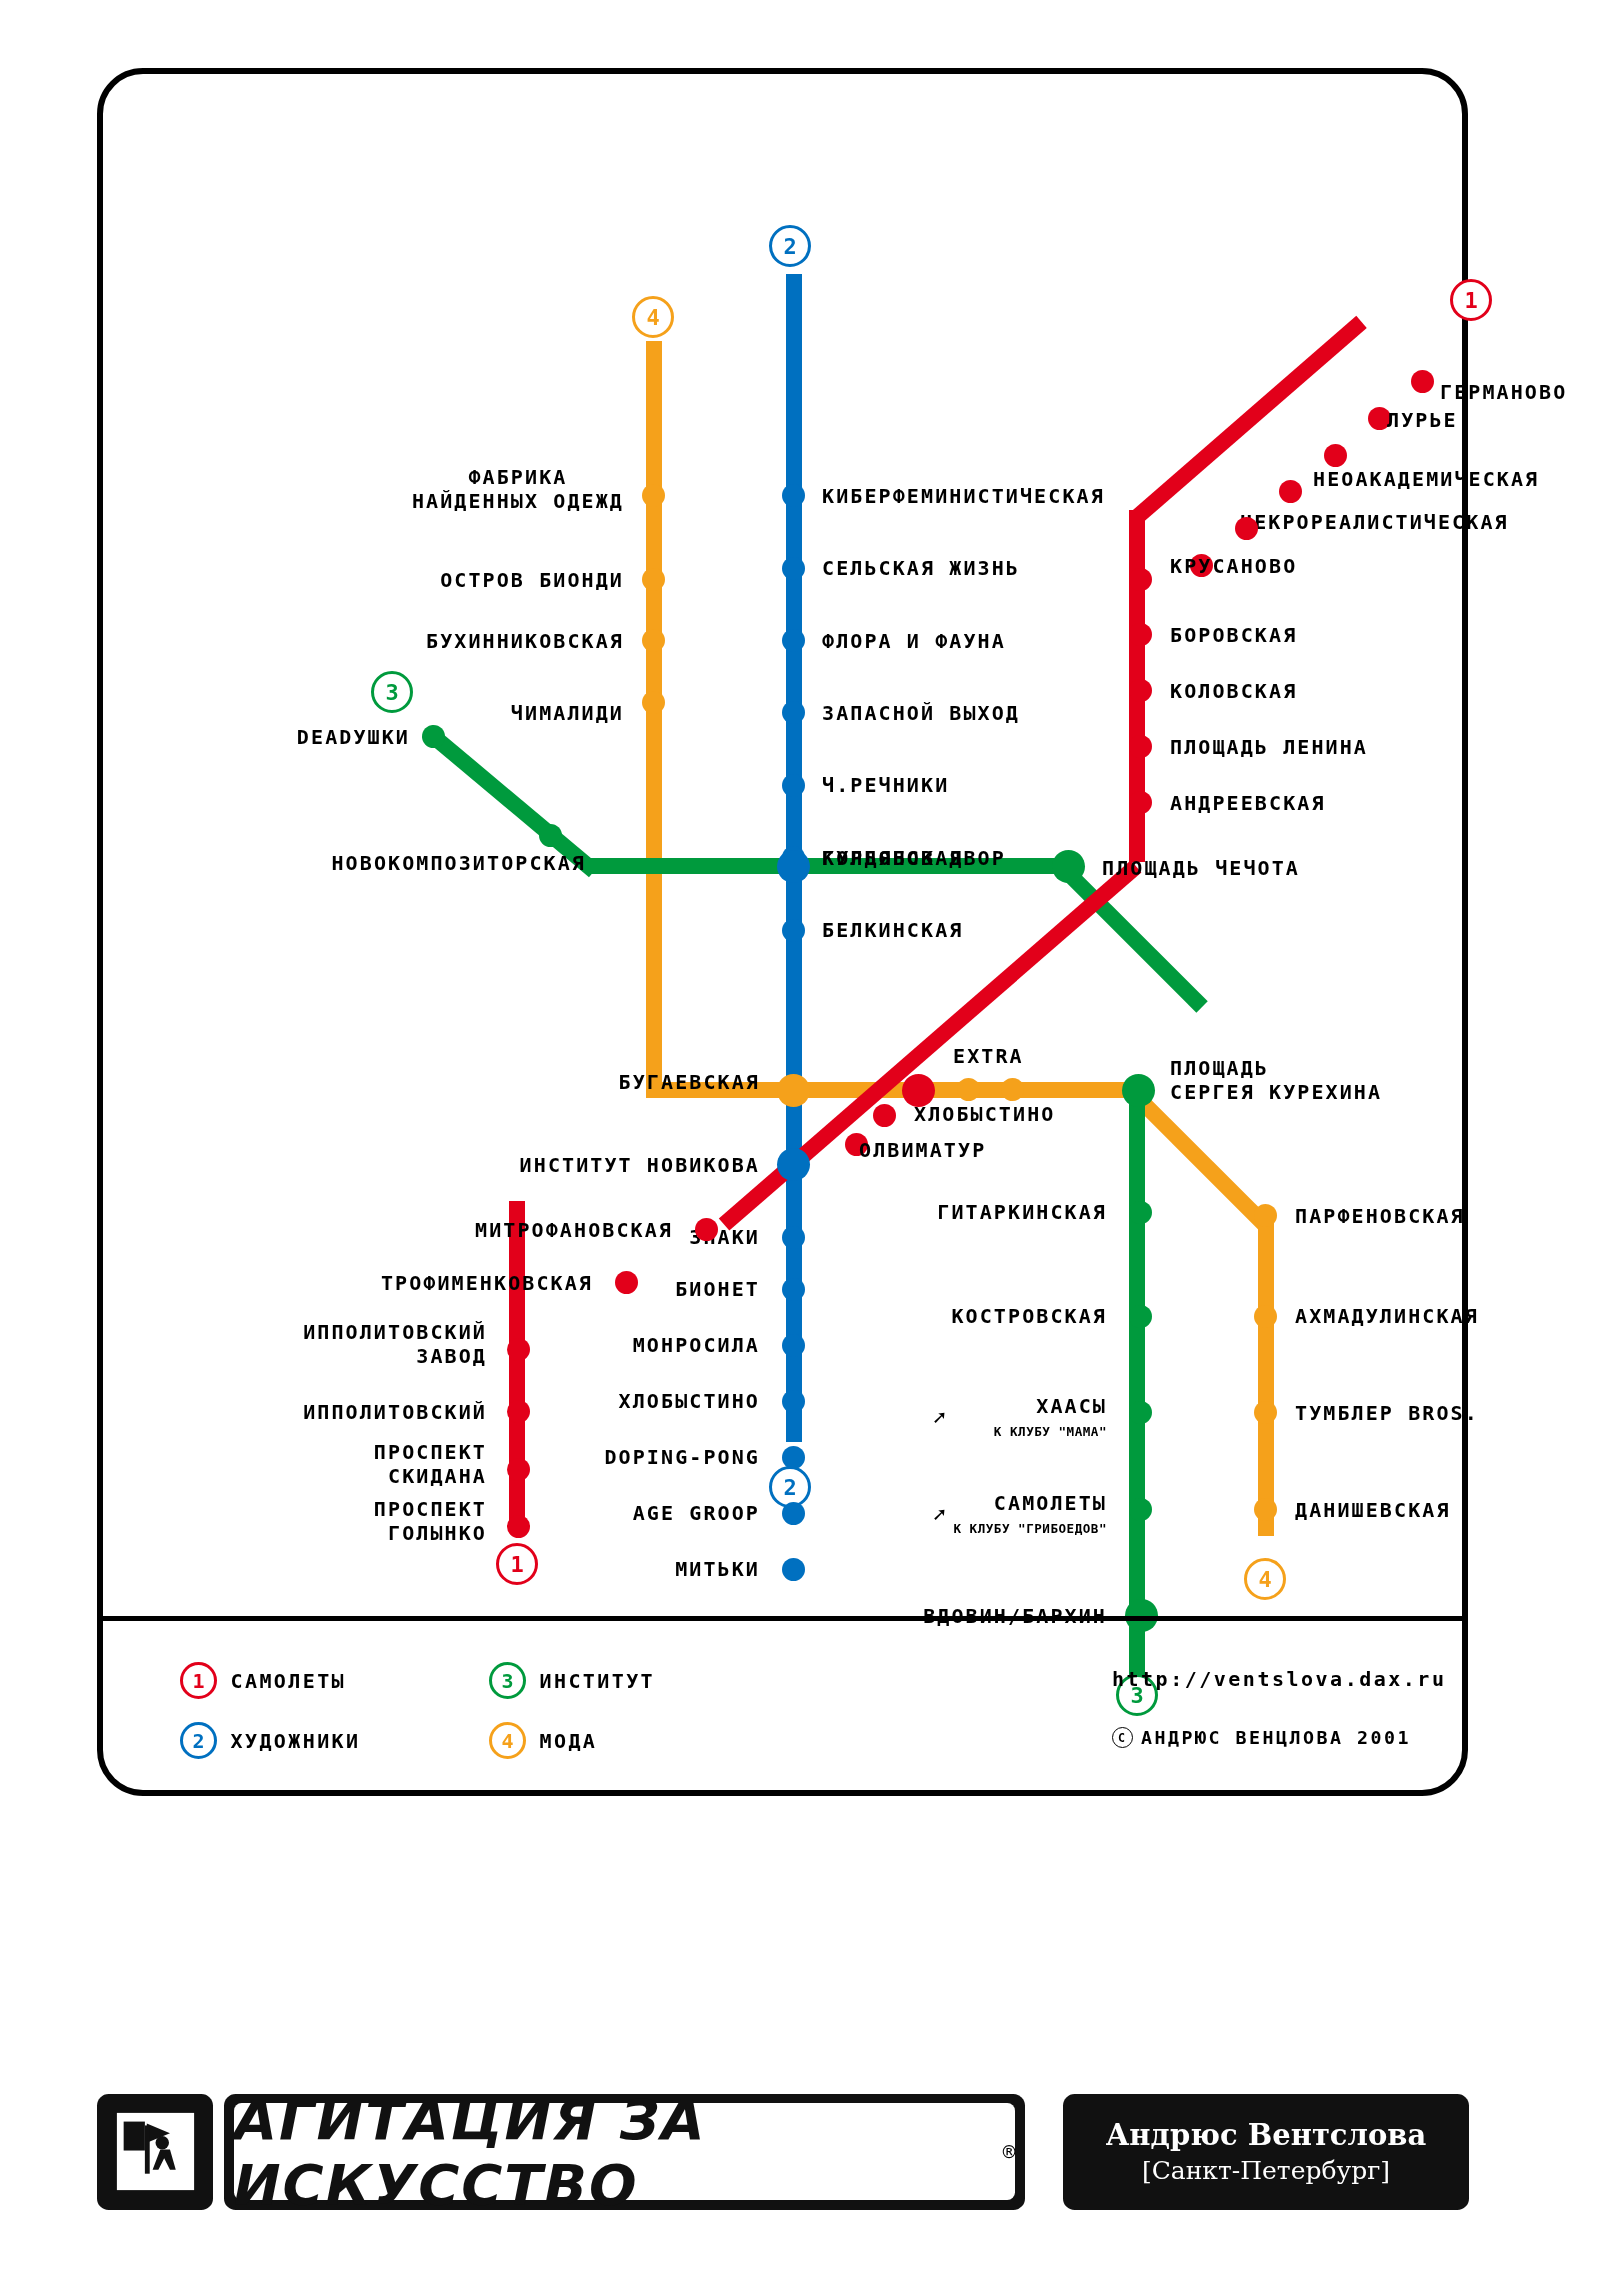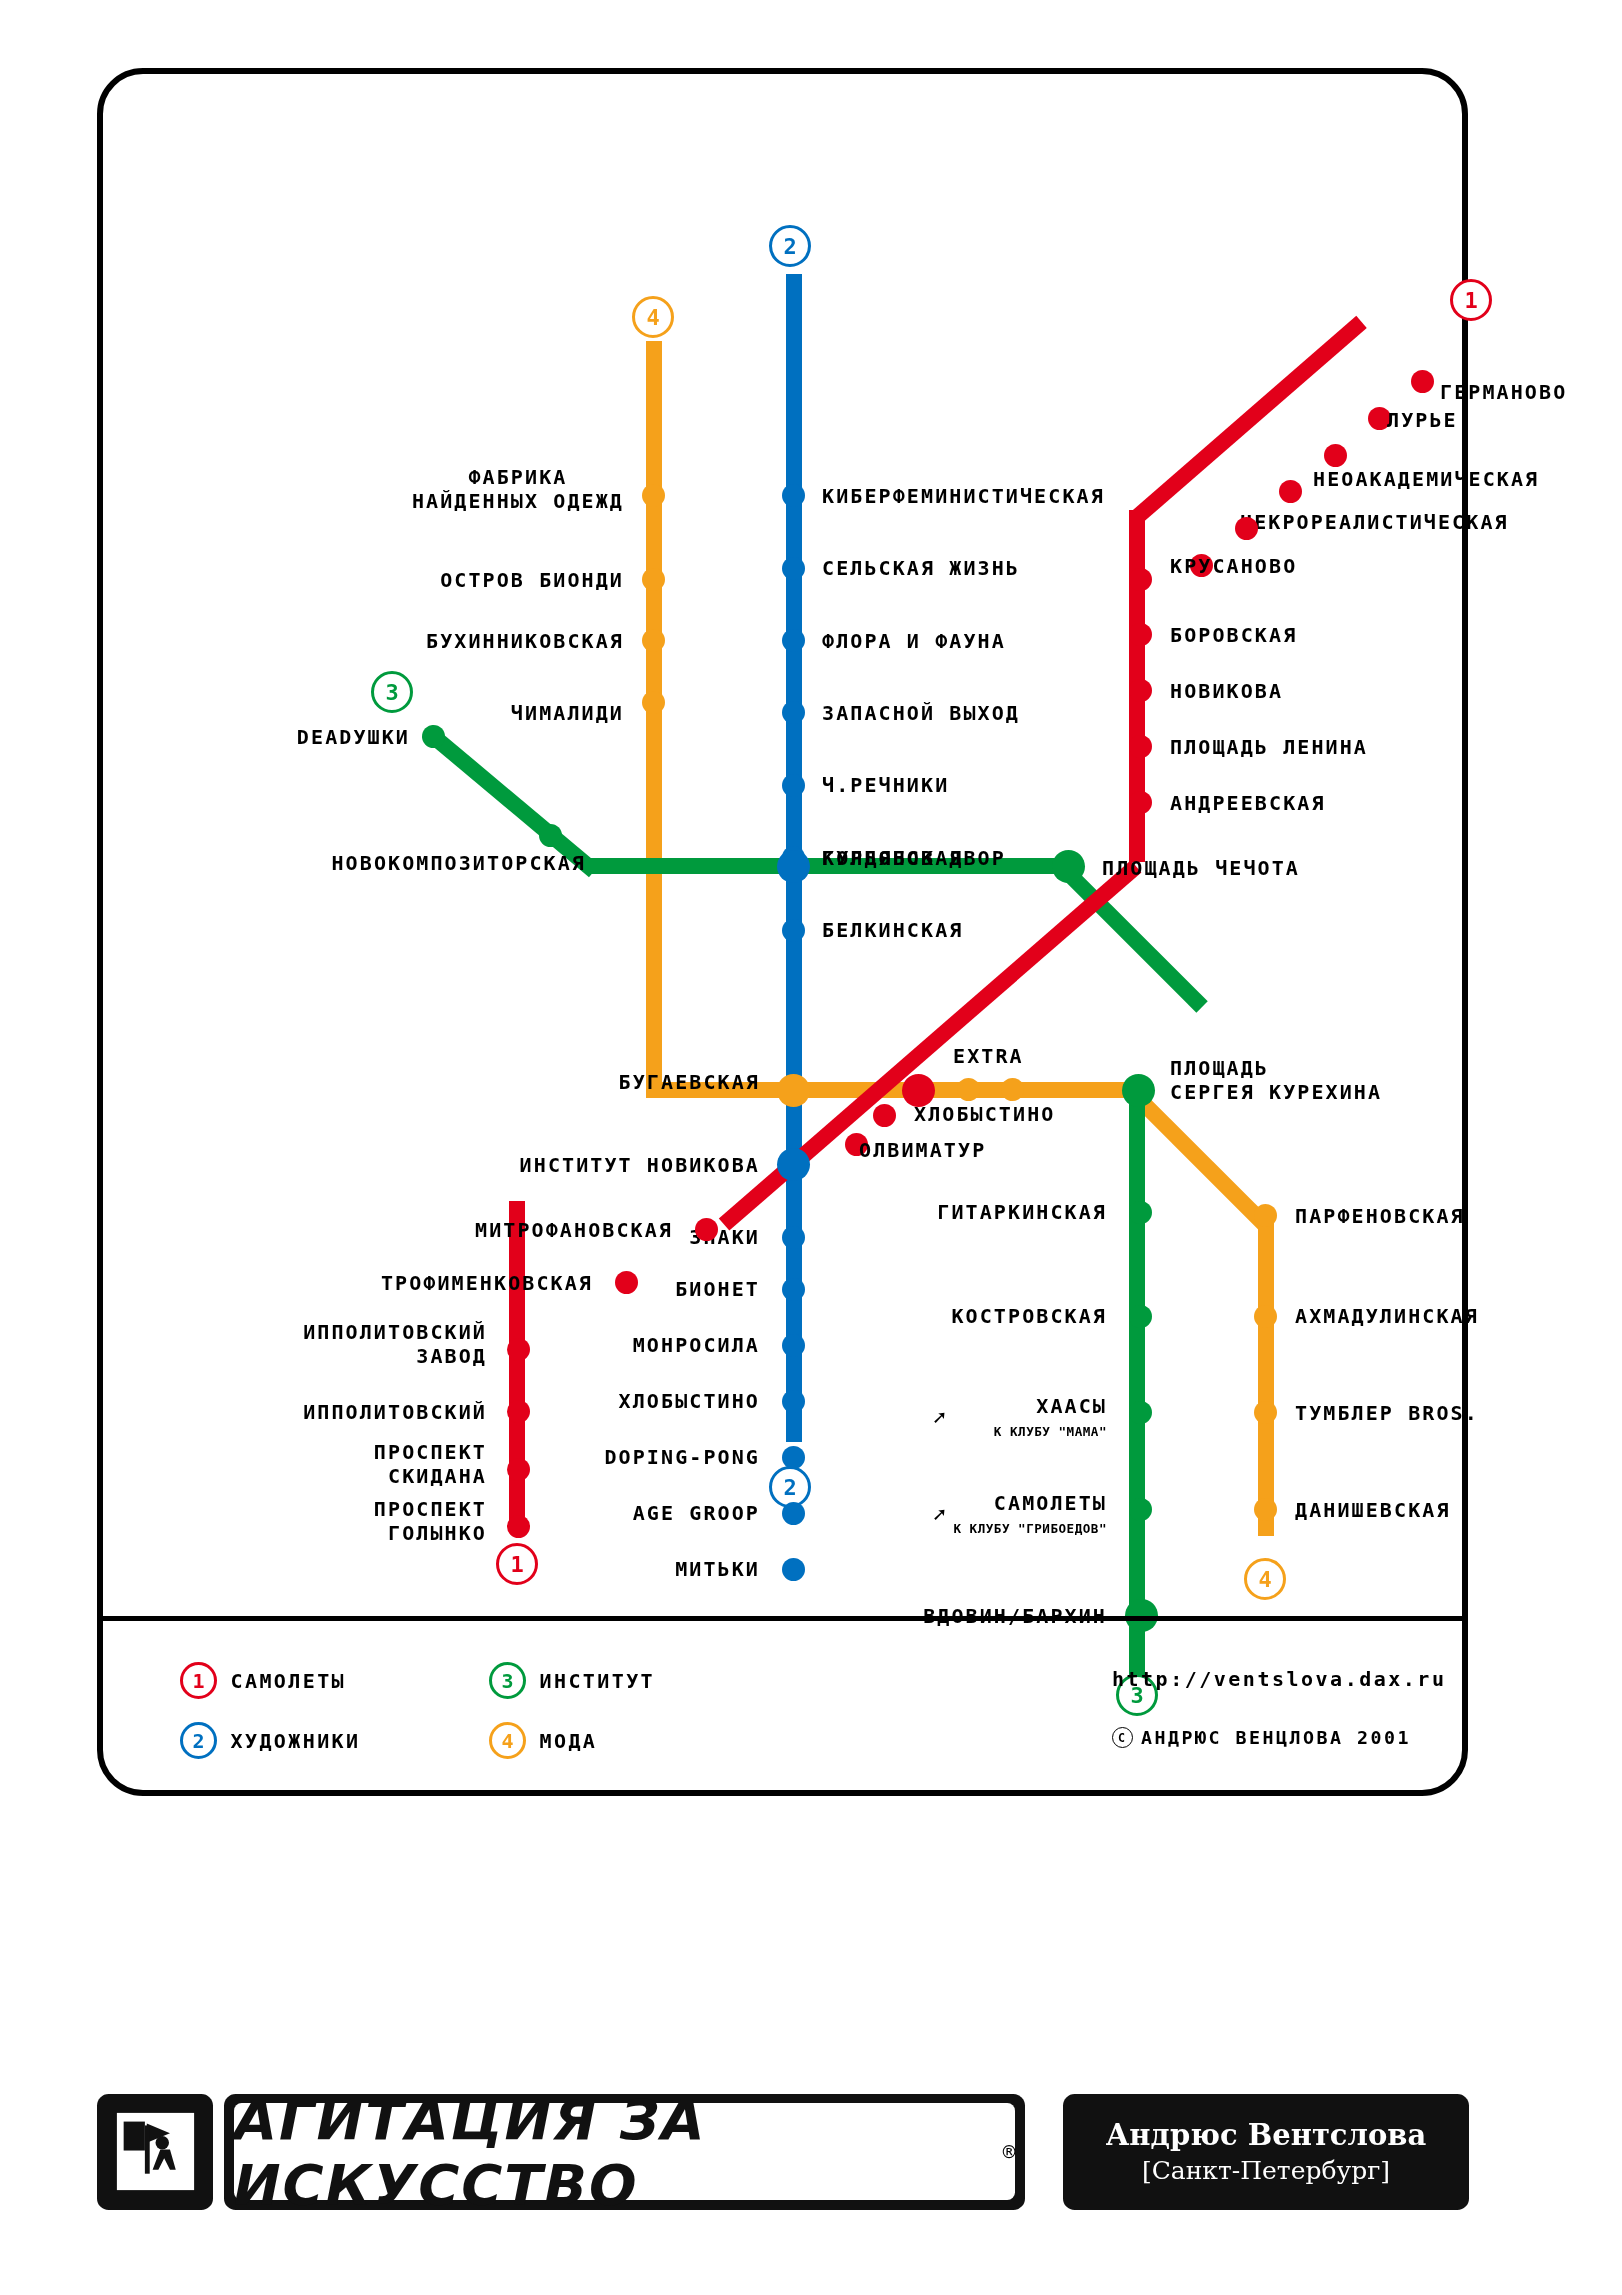--- a/index.html
+++ b/index.html
@@ -217,21 +217,21 @@
 
       <div class="dot d-red" style="left:1132px;top:335px;"></div>
       <div class="dot d-red" style="left:1087px;top:372px;"></div>
       <div class="dot d-red" style="left:1026px;top:386px;"></div>
       <div class="lbl l" style="left:1067px;top:384px;">КРУСАНОВО</div>
 
       <div class="dot d-red" style="left:1026px;top:441px;"></div>
       <div class="lbl l" style="left:1067px;top:453px;">БОРОВСКАЯ</div>
 
       <div class="dot d-red" style="left:1026px;top:497px;"></div>
-      <div class="lbl l" style="left:1067px;top:509px;">НОВИКОВА</div>
+      <div class="lbl l" style="left:1067px;top:509px;">КОЛОВСКАЯ</div>
 
       <div class="dot d-red" style="left:1026px;top:553px;"></div>
       <div class="lbl l" style="left:1067px;top:565px;">ПЛОЩАДЬ ЛЕНИНА</div>
 
       <div class="dot d-red" style="left:1026px;top:609px;"></div>
       <div class="lbl l" style="left:1067px;top:621px;">АНДРЕЕВСКАЯ</div>
 
       <div class="dot d-green d-big" style="left:949px;top:668px;"></div>
       <div class="lbl l" style="left:999px;top:686px;">ПЛОЩАДЬ ЧЕЧОТА</div>
 

